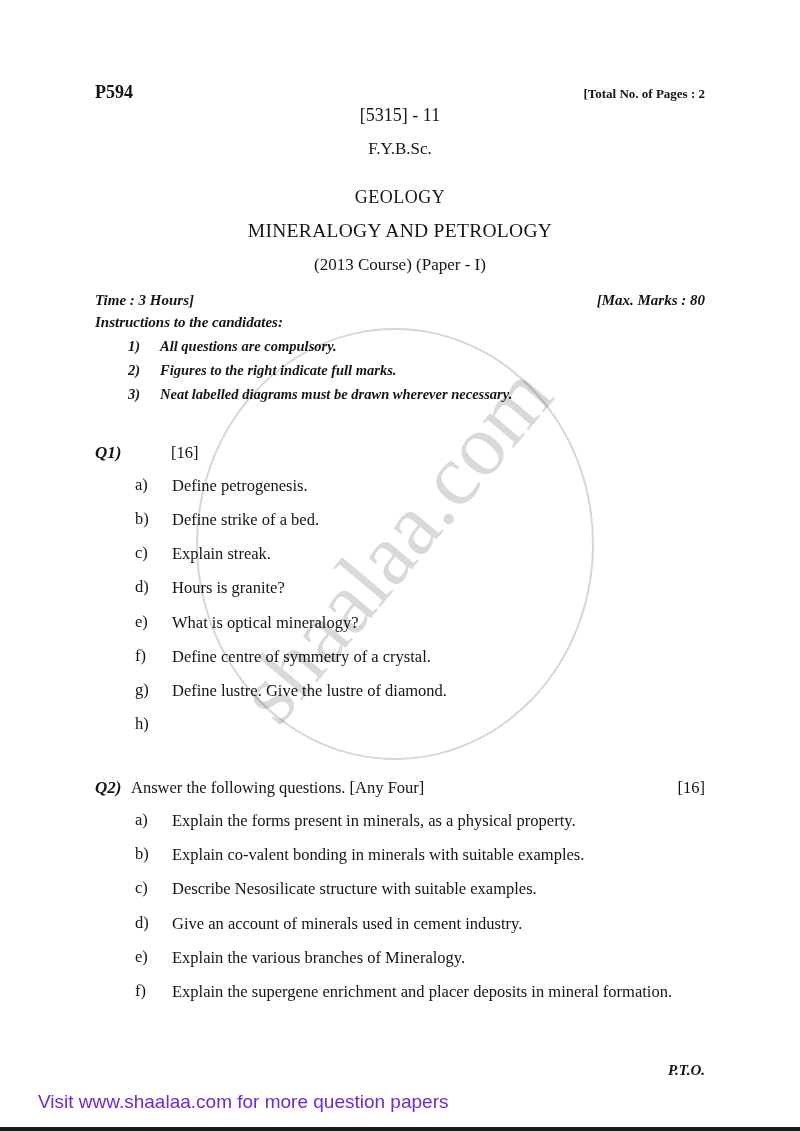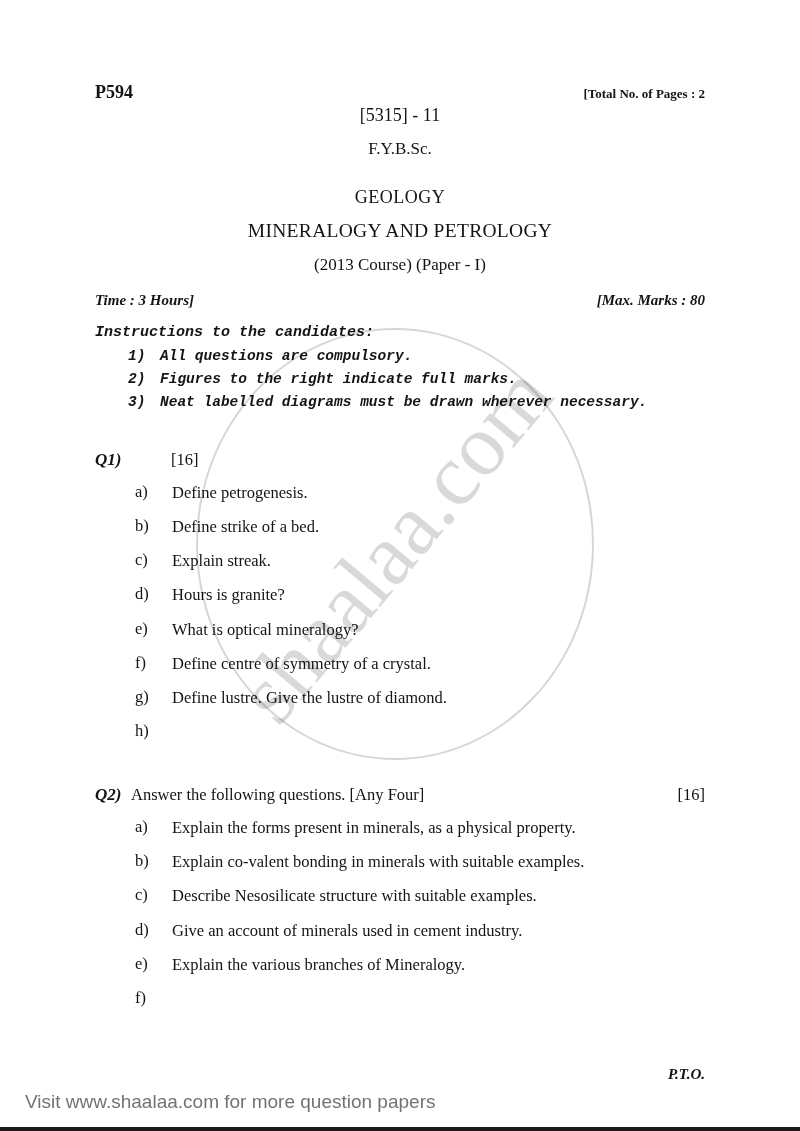--- a/index.html
+++ b/index.html
@@ -59,21 +59,21 @@
 
   
   .meta-row {
     display: flex;
     justify-content: space-between;
     margin-top: 17px;
     font-size: 15px;
   }
 
   
-  .instructions { margin-top: 15px; font-family: Liberation Mono, monospace; }
+  .instructions { margin-top: 5px; }
   .instr-head { font-size: 15px; }
   .instr-item {
     display: flex;
     margin-top: 7px;
     font-size: 14.5px;
   }
   .instr-num { margin-left: 33px; width: 32px; flex: 0 0 auto; }
   .instr-text { flex: 1; }
 
   
@@ -122,25 +122,25 @@
     white-space: nowrap;
   }
 
   
   .site-footer {
     position: absolute;
     left: 0;
     right: 0;
     bottom: 4px;
     z-index: 3;
-    padding: 8px 0 14px 25px;
+    padding: 8px 0 14px 38px;
     background: #fff;
     font-family: "Liberation Sans", sans-serif;
     font-size: 19px;
-    color: #737373;
+    color: #6d28d9;
   }
   .bottom-edge {
     position: absolute;
     left: 0;
     right: 0;
     bottom: 0;
     height: 4px;
     background: #1a1a1a;
     z-index: 4;
   }
@@ -251,20 +251,21 @@
       <div class="subq">
         <span class="sub-label">d)</span>
         <span class="sub-text">Give an account of minerals used in cement industry.</span>
       </div>
       <div class="subq">
         <span class="sub-label">e)</span>
         <span class="sub-text">Explain the various branches of Mineralogy.</span>
       </div>
       <div class="subq">
         <span class="sub-label">f)</span>
+        <span class="sub-text">Explain the supergene enrichment and placer deposits in mineral formation.</span>
       </div>
     </div>
 
     <div class="pto-row">
       <span class="bi">P.T.O.</span>
     </div>
 
   </div>
 
   <div class="site-footer">

